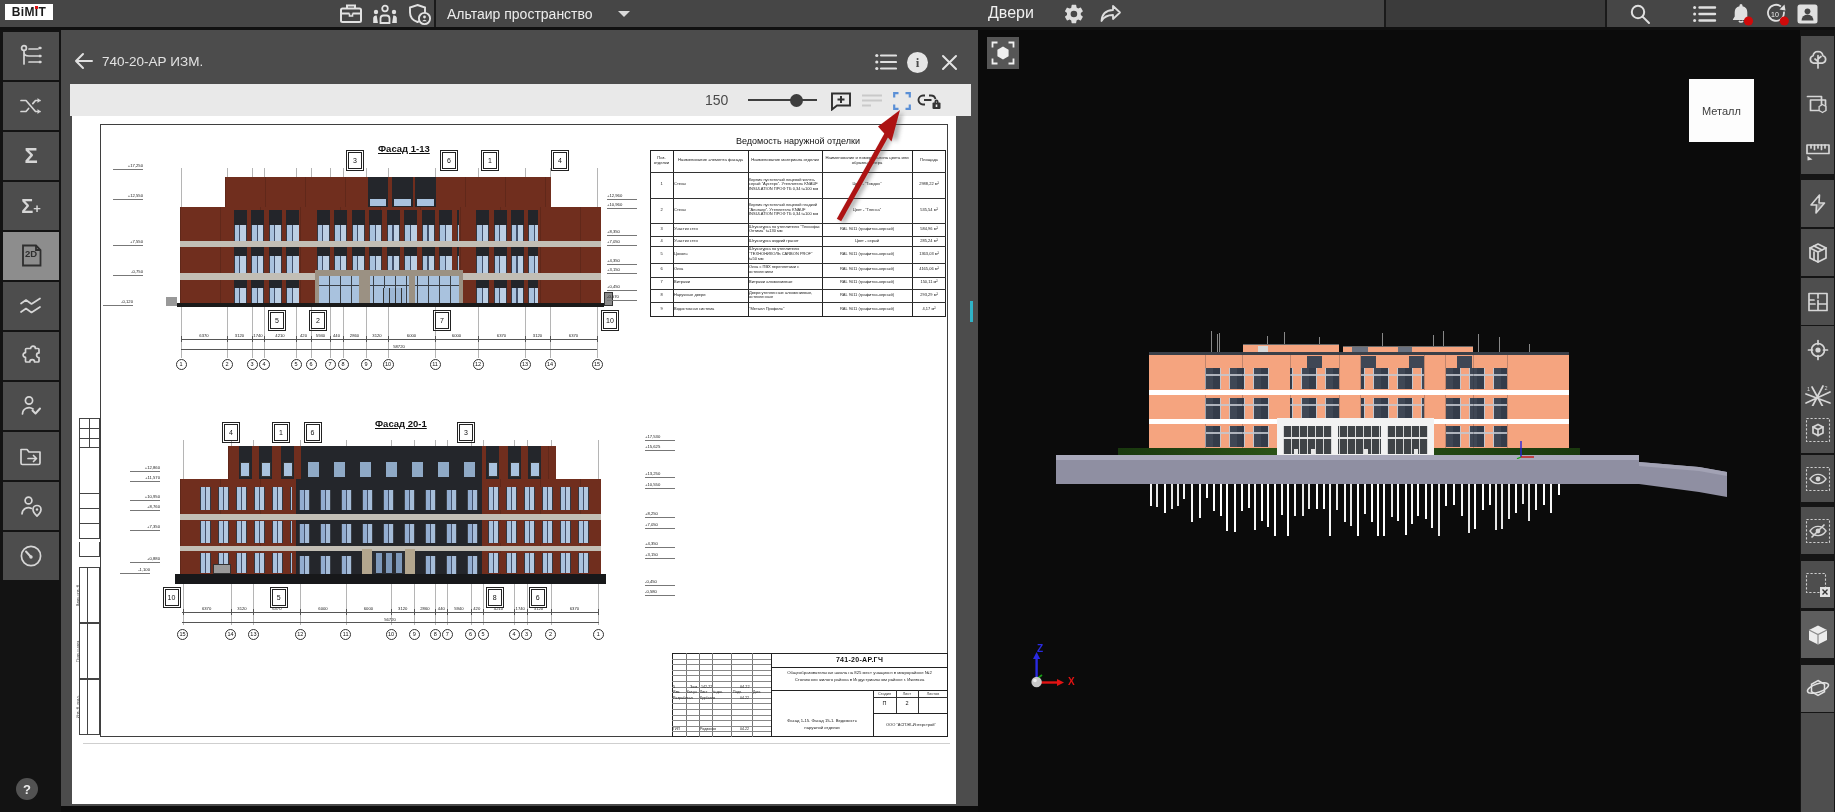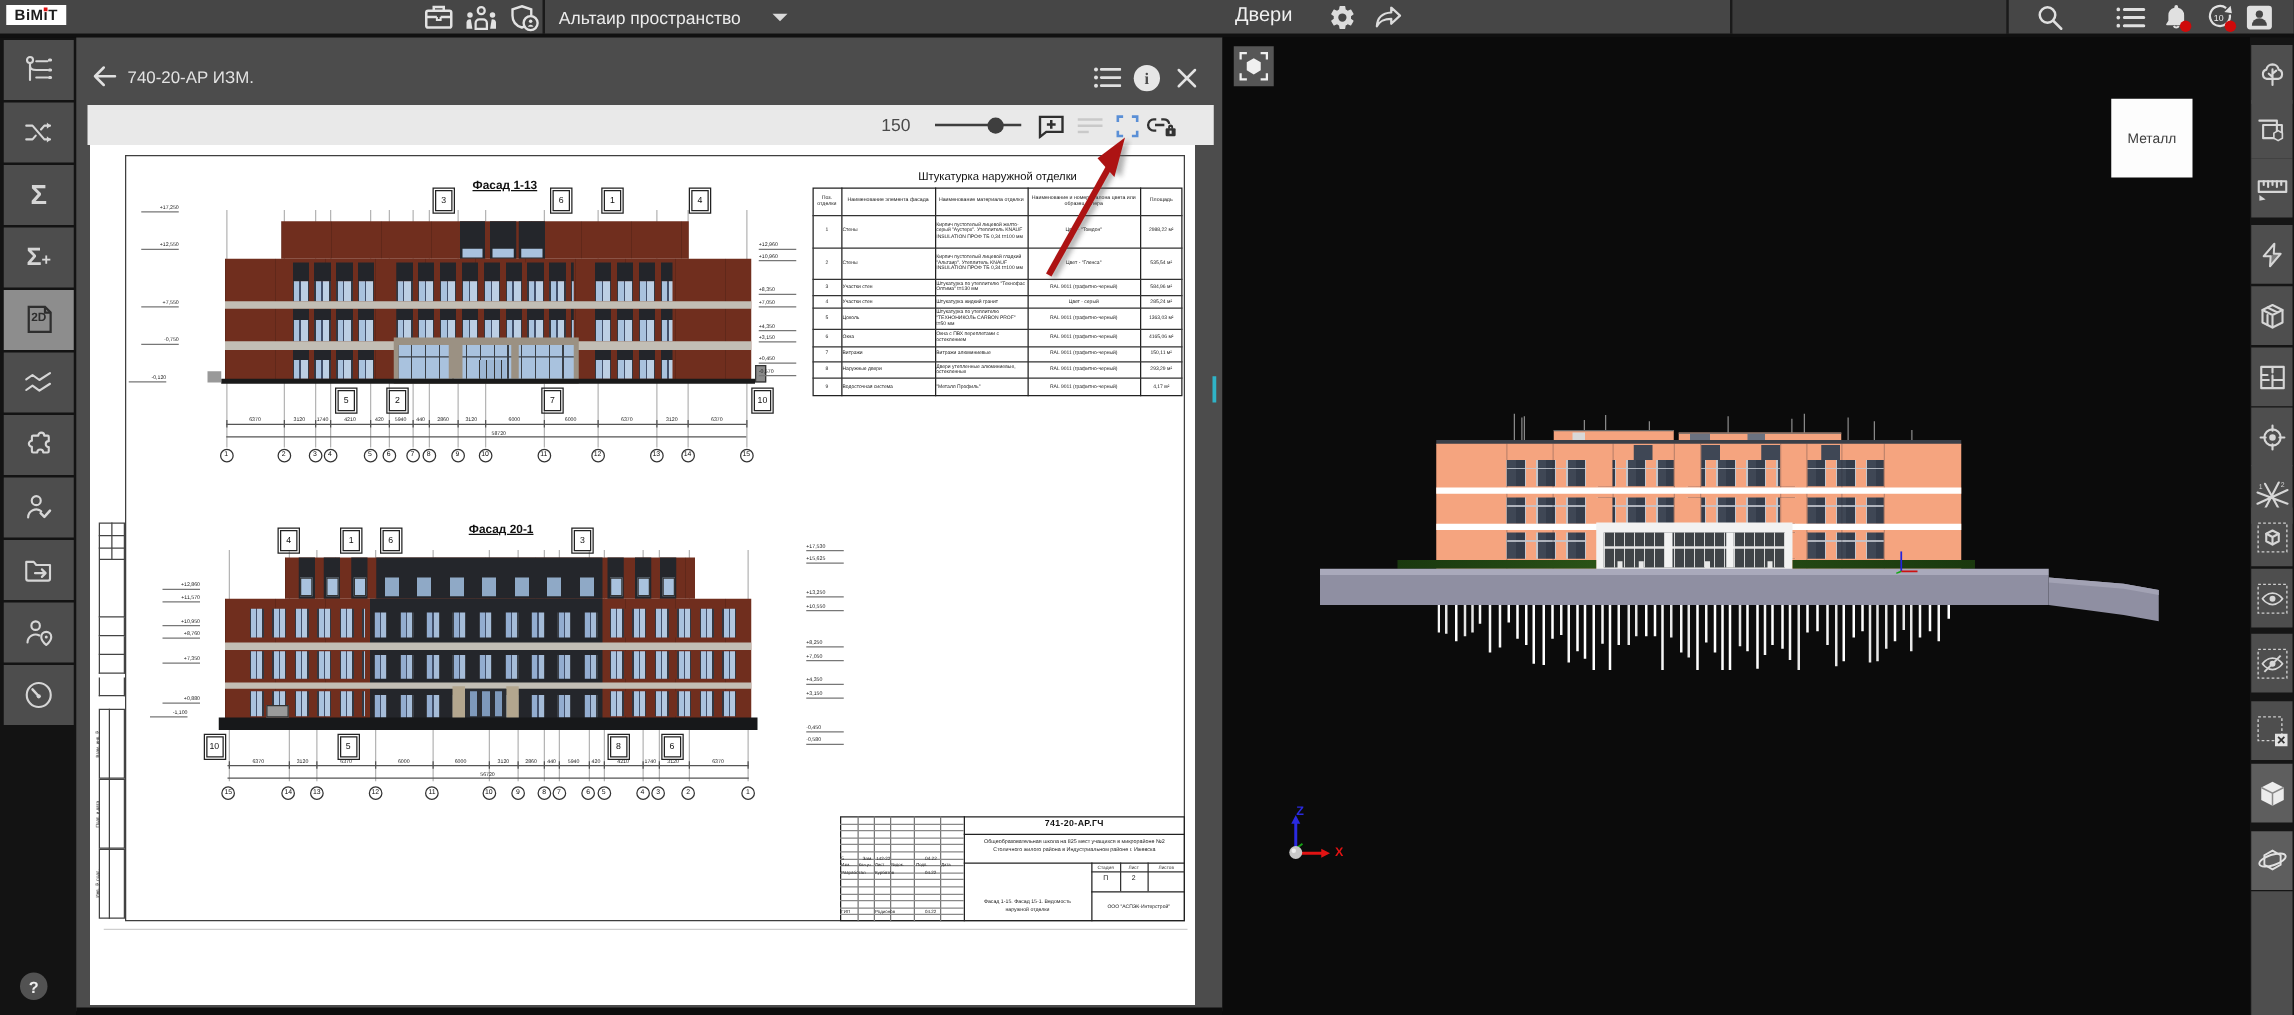--- a/index.html
+++ b/index.html
@@ -526,21 +526,21 @@
 <div class="cir" style="left:545.0px;top:628.5px">2</div>
 <div class="cir" style="left:592.9px;top:628.5px">1</div>
 <div class="lbl" style="left:224px;top:424px">4</div>
 <div class="lbl" style="left:274px;top:424px">1</div>
 <div class="lbl" style="left:305.5px;top:424px">6</div>
 <div class="lbl" style="left:459px;top:424px">3</div>
 <div class="lbl" style="left:164.5px;top:589px">10</div>
 <div class="lbl" style="left:271.6px;top:589px">5</div>
 <div class="lbl" style="left:487.8px;top:589px">8</div>
 <div class="lbl" style="left:530.6px;top:589px">6</div>
-<div class="a" style="left:650px;top:136px;width:296px;text-align:center;font-size:9px;color:#111">Штукатурка наружной отделки</div>
+<div class="a" style="left:650px;top:136px;width:296px;text-align:center;font-size:9px;color:#111">Ведомость наружной отделки</div>
 <div class="a" style="left:650px;top:150px;width:296px;height:167px;border:1.2px solid #222"></div>
 <div class="a" style="left:673px;top:150px;width:0.8px;height:167px;background:#222"></div>
 <div class="a" style="left:748px;top:150px;width:0.8px;height:167px;background:#222"></div>
 <div class="a" style="left:822px;top:150px;width:0.8px;height:167px;background:#222"></div>
 <div class="a" style="left:912px;top:150px;width:0.8px;height:167px;background:#222"></div>
 <div class="a" style="left:650px;top:171.5px;width:296px;height:0.6px;background:#333"></div>
 <div class="a" style="left:650px;top:197.8px;width:296px;height:0.6px;background:#333"></div>
 <div class="a" style="left:650px;top:222.5px;width:296px;height:0.6px;background:#333"></div>
 <div class="a" style="left:650px;top:236px;width:296px;height:0.6px;background:#333"></div>
 <div class="a" style="left:650px;top:246px;width:296px;height:0.6px;background:#333"></div>

